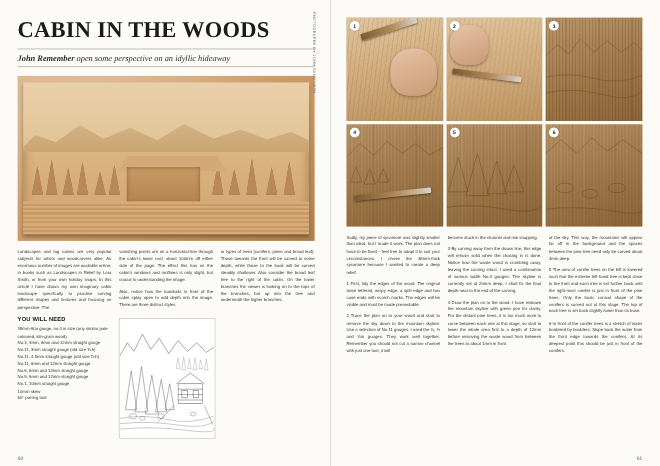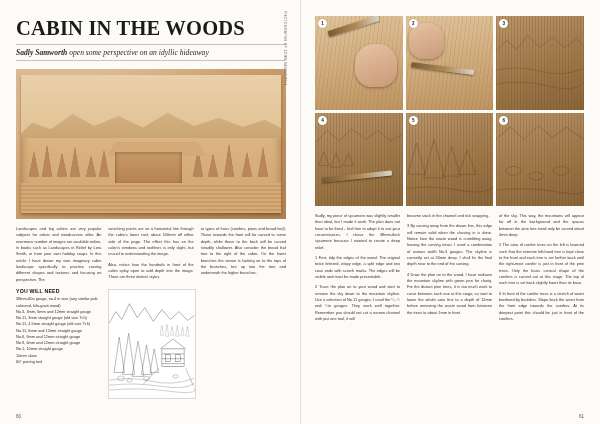--- a/index.html
+++ b/index.html
@@ -186,21 +186,21 @@
 </head>
 <body>
 
 <div class="spread">
 
   <div class="page page-left">
 
     <h1 class="headline">CABIN IN THE WOODS</h1>
 
     <div class="standfirst">
-      <span class="byline">Sadly Samworth</span><i> open some perspective on an idyllic hideaway</i>
+      <span class="byline">John Remember</span><i> open some perspective on an idyllic hideaway</i>
     </div>
 
     <div class="hero-wrap">
       <div class="hero">
         <div class="hero-frame">
           <div class="hero-relief">
             <div class="relief-sky"></div>
             <div class="relief-mtn"></div>
             <div class="relief-trees">
               <span class="tree" style="left:3%;border-bottom-width:26px;"></span>

